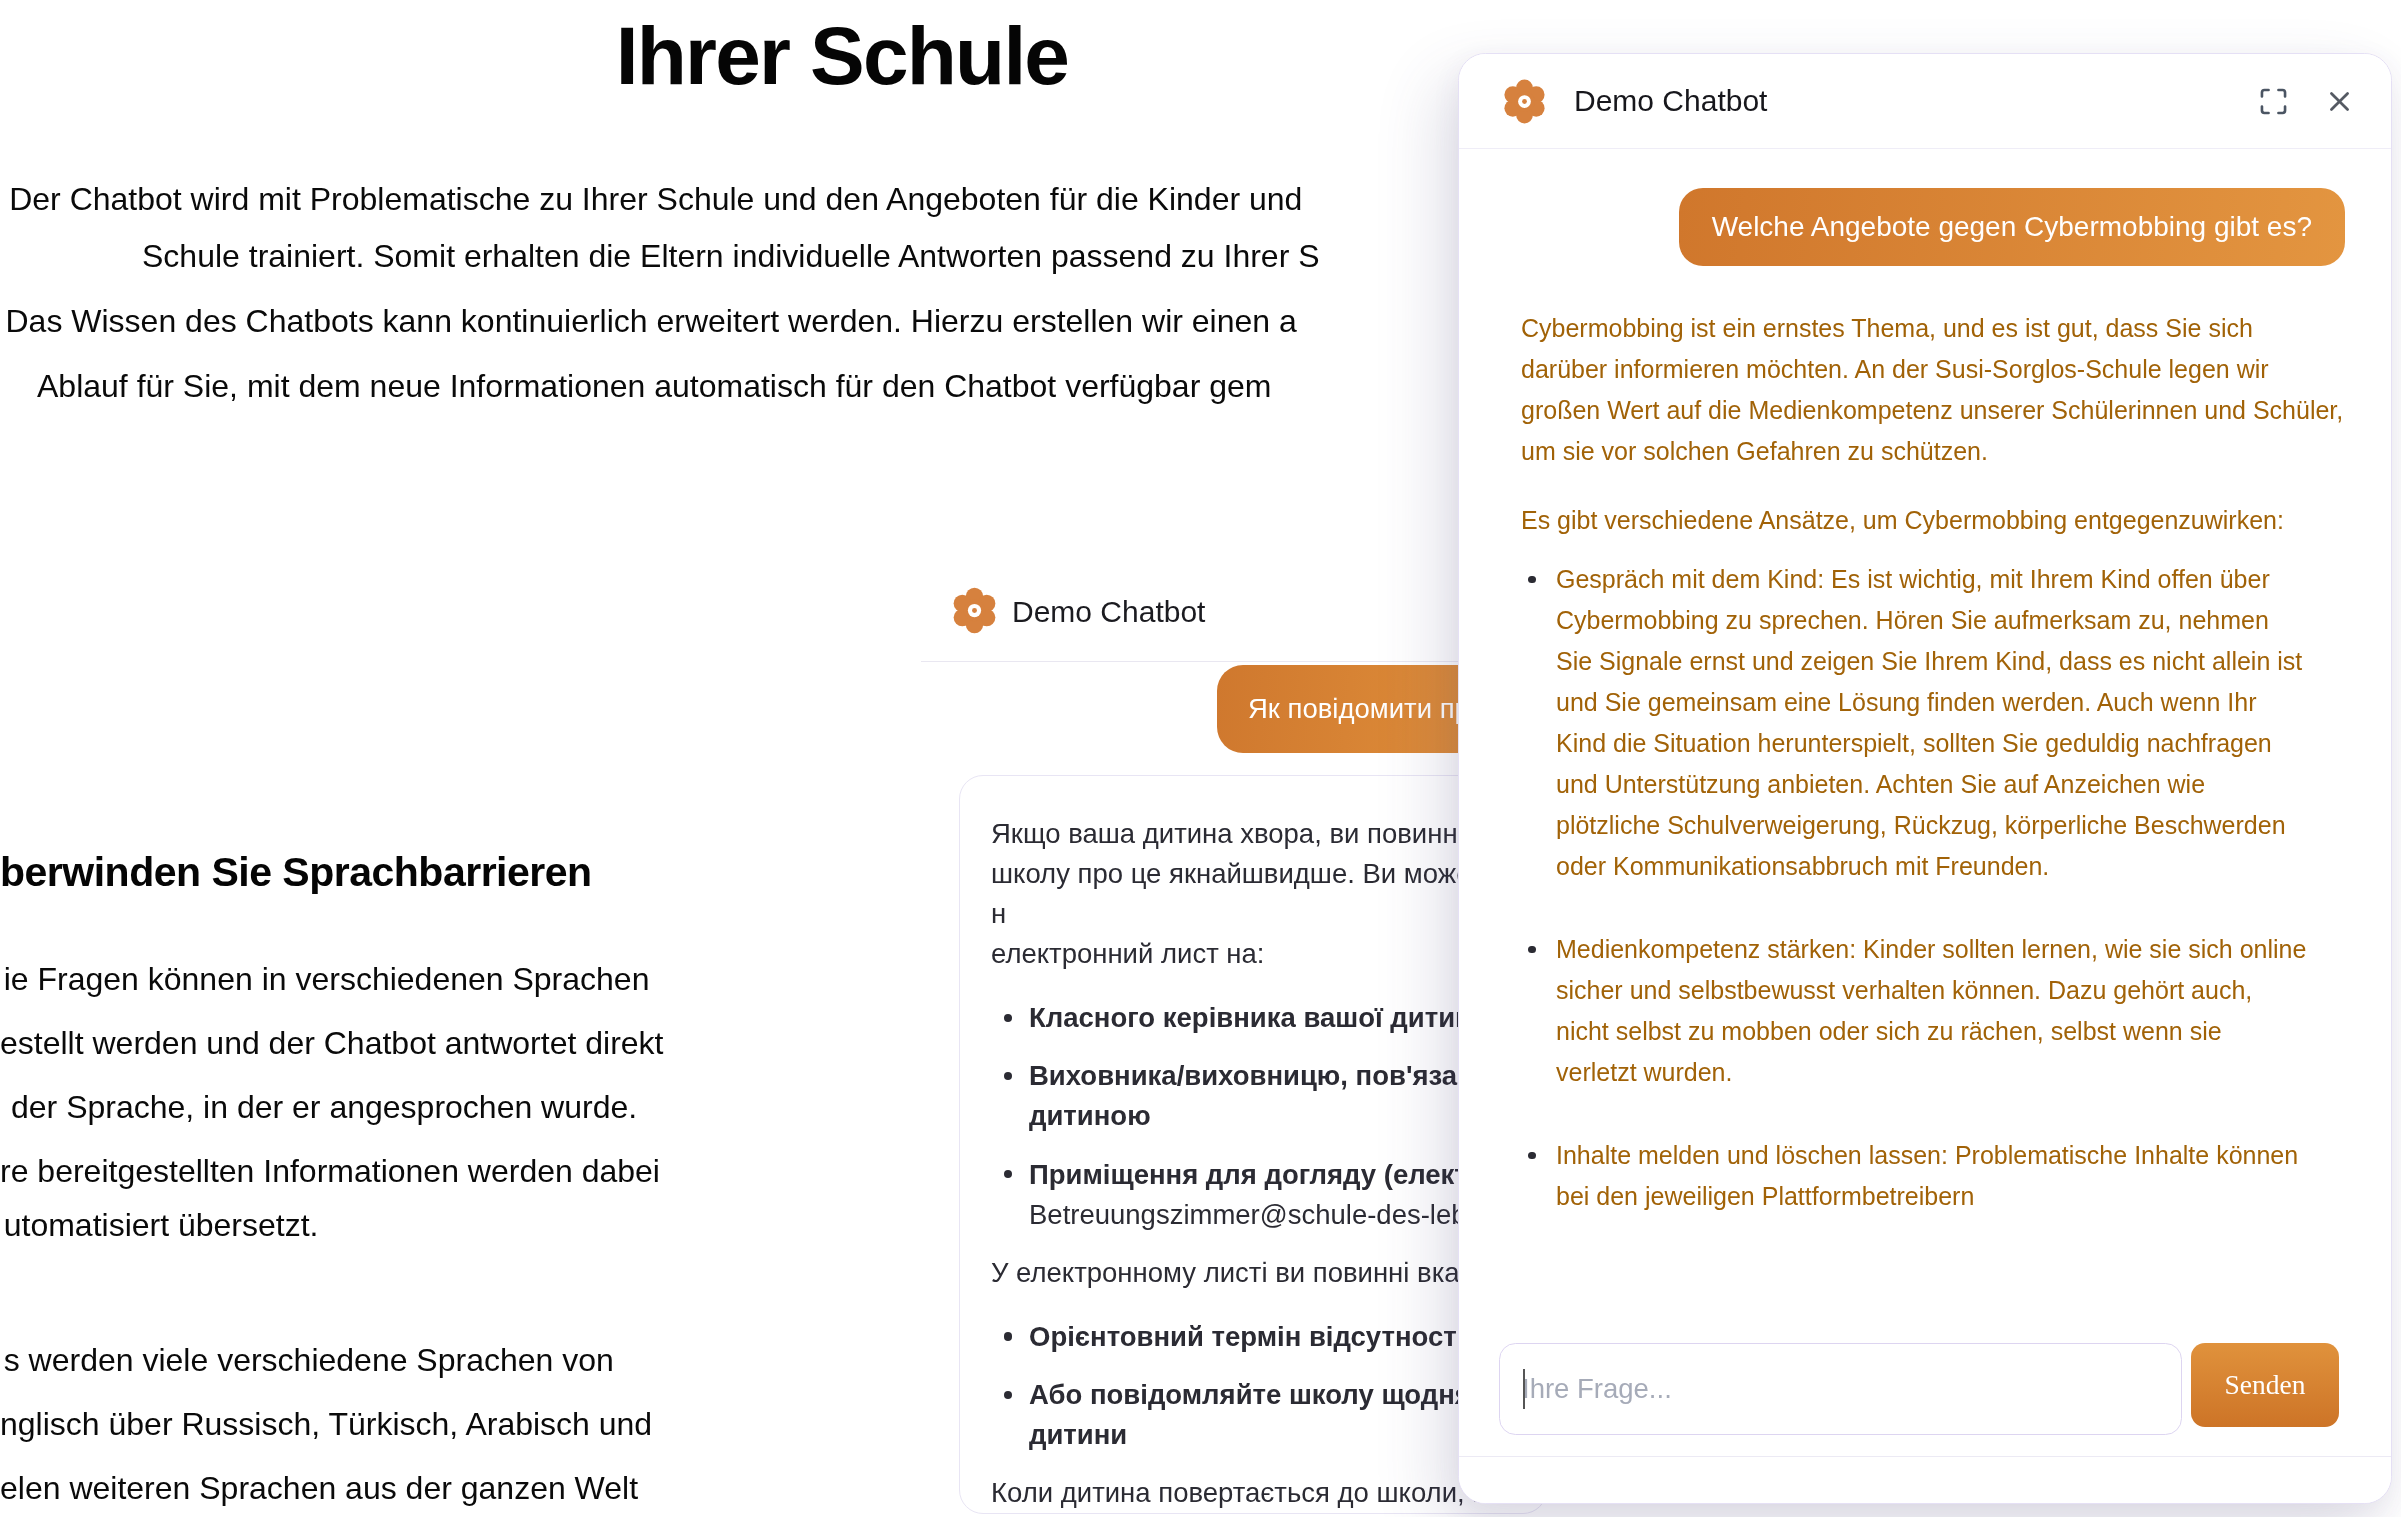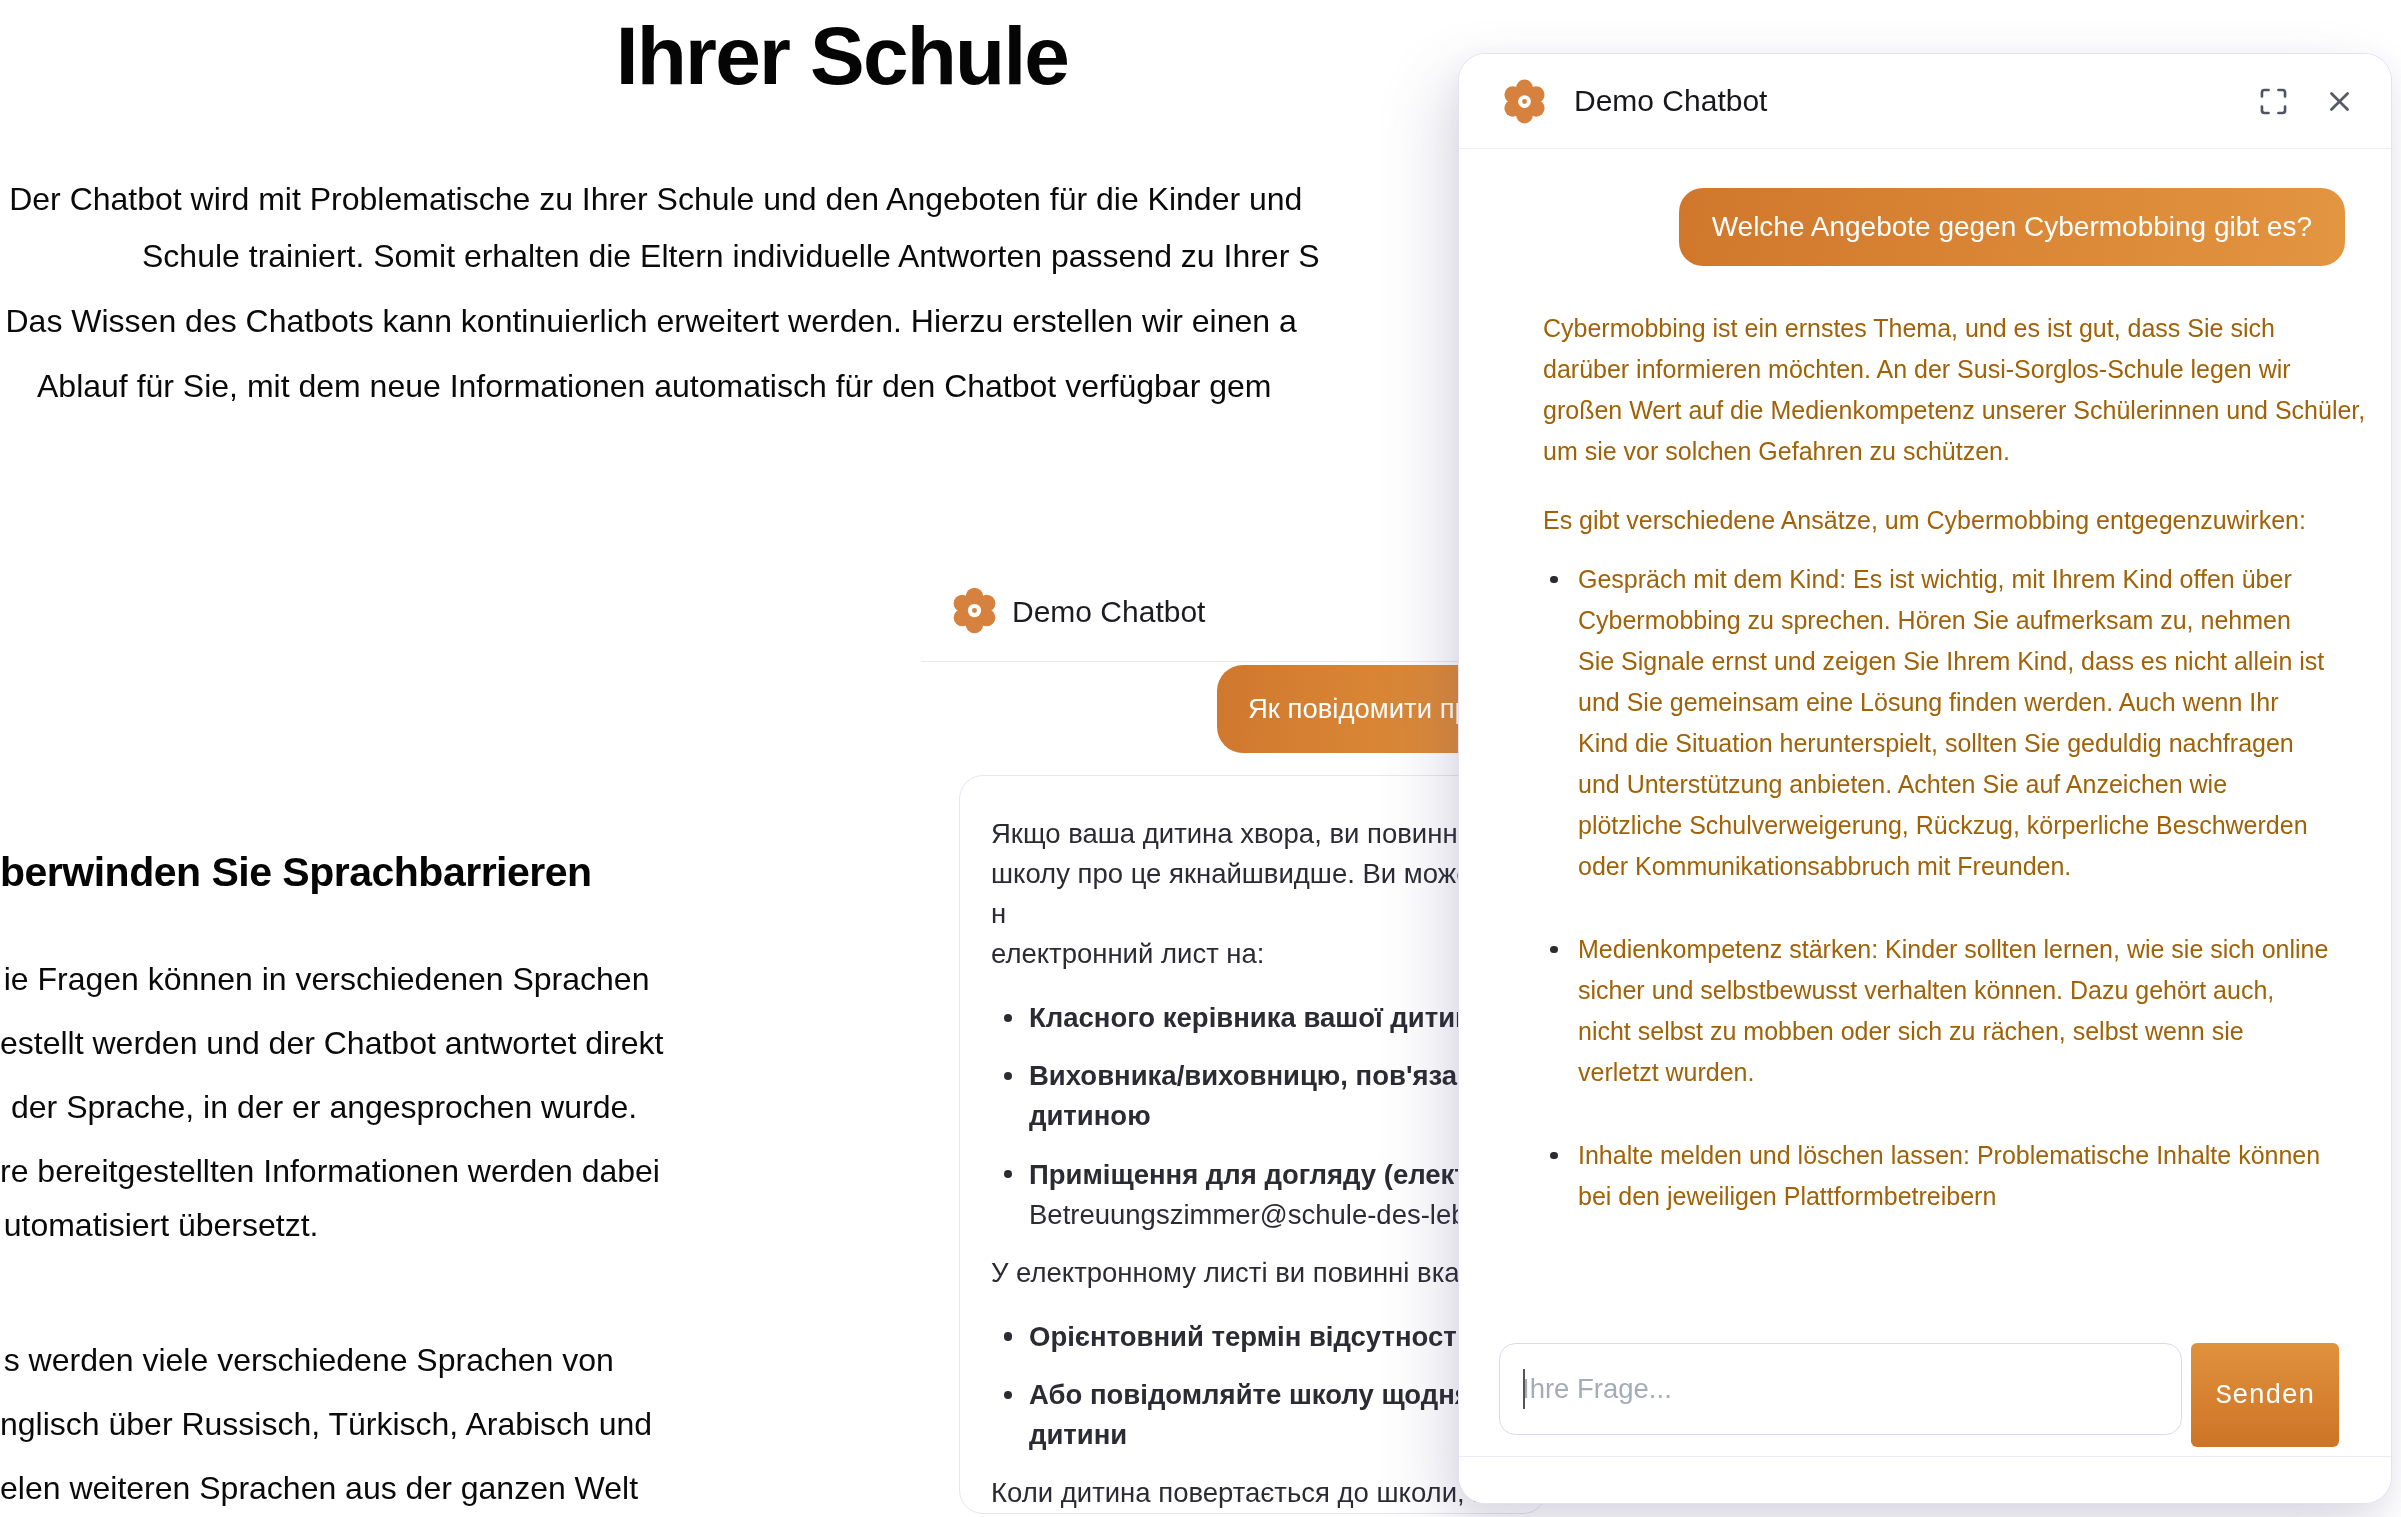--- a/index.html
+++ b/index.html
@@ -42,39 +42,39 @@
          border:1.8px solid #e5e0f5;border-radius:27.5px;box-sizing:border-box;overflow:hidden;z-index:10;
          box-shadow:-20px 26px 64px rgba(76,66,120,0.16),0 9.2px 27.5px rgba(76,66,120,0.08);}
   .panel-header{position:absolute;left:0;top:0;right:0;height:95px;display:flex;align-items:center;
                 padding:0 37px 0 40px;border-bottom:0.9px solid #efedf7;box-sizing:border-box;background:#fff;}
   .ph-icon{width:51px;height:51px;flex:0 0 auto;}
   .ph-title{margin-left:24px;font-size:30px;font-weight:500;color:#17171c;}
   .ph-expand{margin-left:auto;width:33px;height:33px;cursor:pointer;}
   .ph-close{margin-left:35px;width:29px;height:29px;cursor:pointer;}
 
   .messages{position:absolute;left:0;top:97px;width:100%;height:1194px;overflow:hidden;
-            padding:0 46px 0 84px;box-sizing:border-box;}
+            padding:0 46px 0 62px;box-sizing:border-box;}
   .user-bubble{margin:37px 0 0 auto;width:fit-content;max-width:696px;padding:23px 33px;
                border-radius:24px;background:linear-gradient(96deg,#d0772c,#e39540);
                color:#fff;font-size:28px;}
   .bot-block{margin-top:42px;width:824px;font-size:25px;line-height:41px;color:#a16207;}
   .bot-p1{margin:0 0 27.5px 0;} .bot-p2{margin:0 0 18.3px 0;}
   .bot-li{position:relative;margin:0 0 42px 0;padding-left:35px;width:787px;box-sizing:border-box;}
   .bot-li::before{content:"";position:absolute;left:7.3px;top:17.4px;width:7.3px;height:7.3px;
                   border-radius:50%;background:#2b2b33;}
 
   .input-bar{position:absolute;left:0;right:0;bottom:0;height:160px;background:#fff;padding-left:11px;}
   .q-input{position:absolute;left:40px;top:0;width:683px;height:92px;border:1.8px solid #ddd5f1;
            border-radius:16.5px;box-sizing:border-box;padding:0 22px;font-size:27.5px;
            font-family:"Liberation Sans",sans-serif;color:#333;outline:none;}
   .q-input::placeholder{color:#a6abb8;}
   .caret{position:absolute;left:64px;top:26px;width:1.8px;height:40px;background:#555;}
-  .send-btn{position:absolute;left:732px;top:0;width:148px;height:104px;border:none;border-radius:6px;
+  .send-btn{position:absolute;left:732px;top:0;width:148px;height:84px;border:none;border-radius:14px;
             background:linear-gradient(180deg,#e0923c,#cd7427);color:#fff;font-size:27.5px;font-weight:500;
-            font-family:Liberation Mono, monospace;cursor:pointer;}
+            font-family:Liberation Serif, serif;cursor:pointer;}
   .bar-divider{position:absolute;left:0;right:0;top:113px;height:0.9px;background:#eceaf4;}
   .disclaimer{position:absolute;left:0;right:0;top:126px;text-align:center;font-size:25px;color:#c8772e;}
 </style>
 </head>
 <body>
 
 <div class="canvas">
 
   <div class="main-title">Ihrer Schule</div>
 

